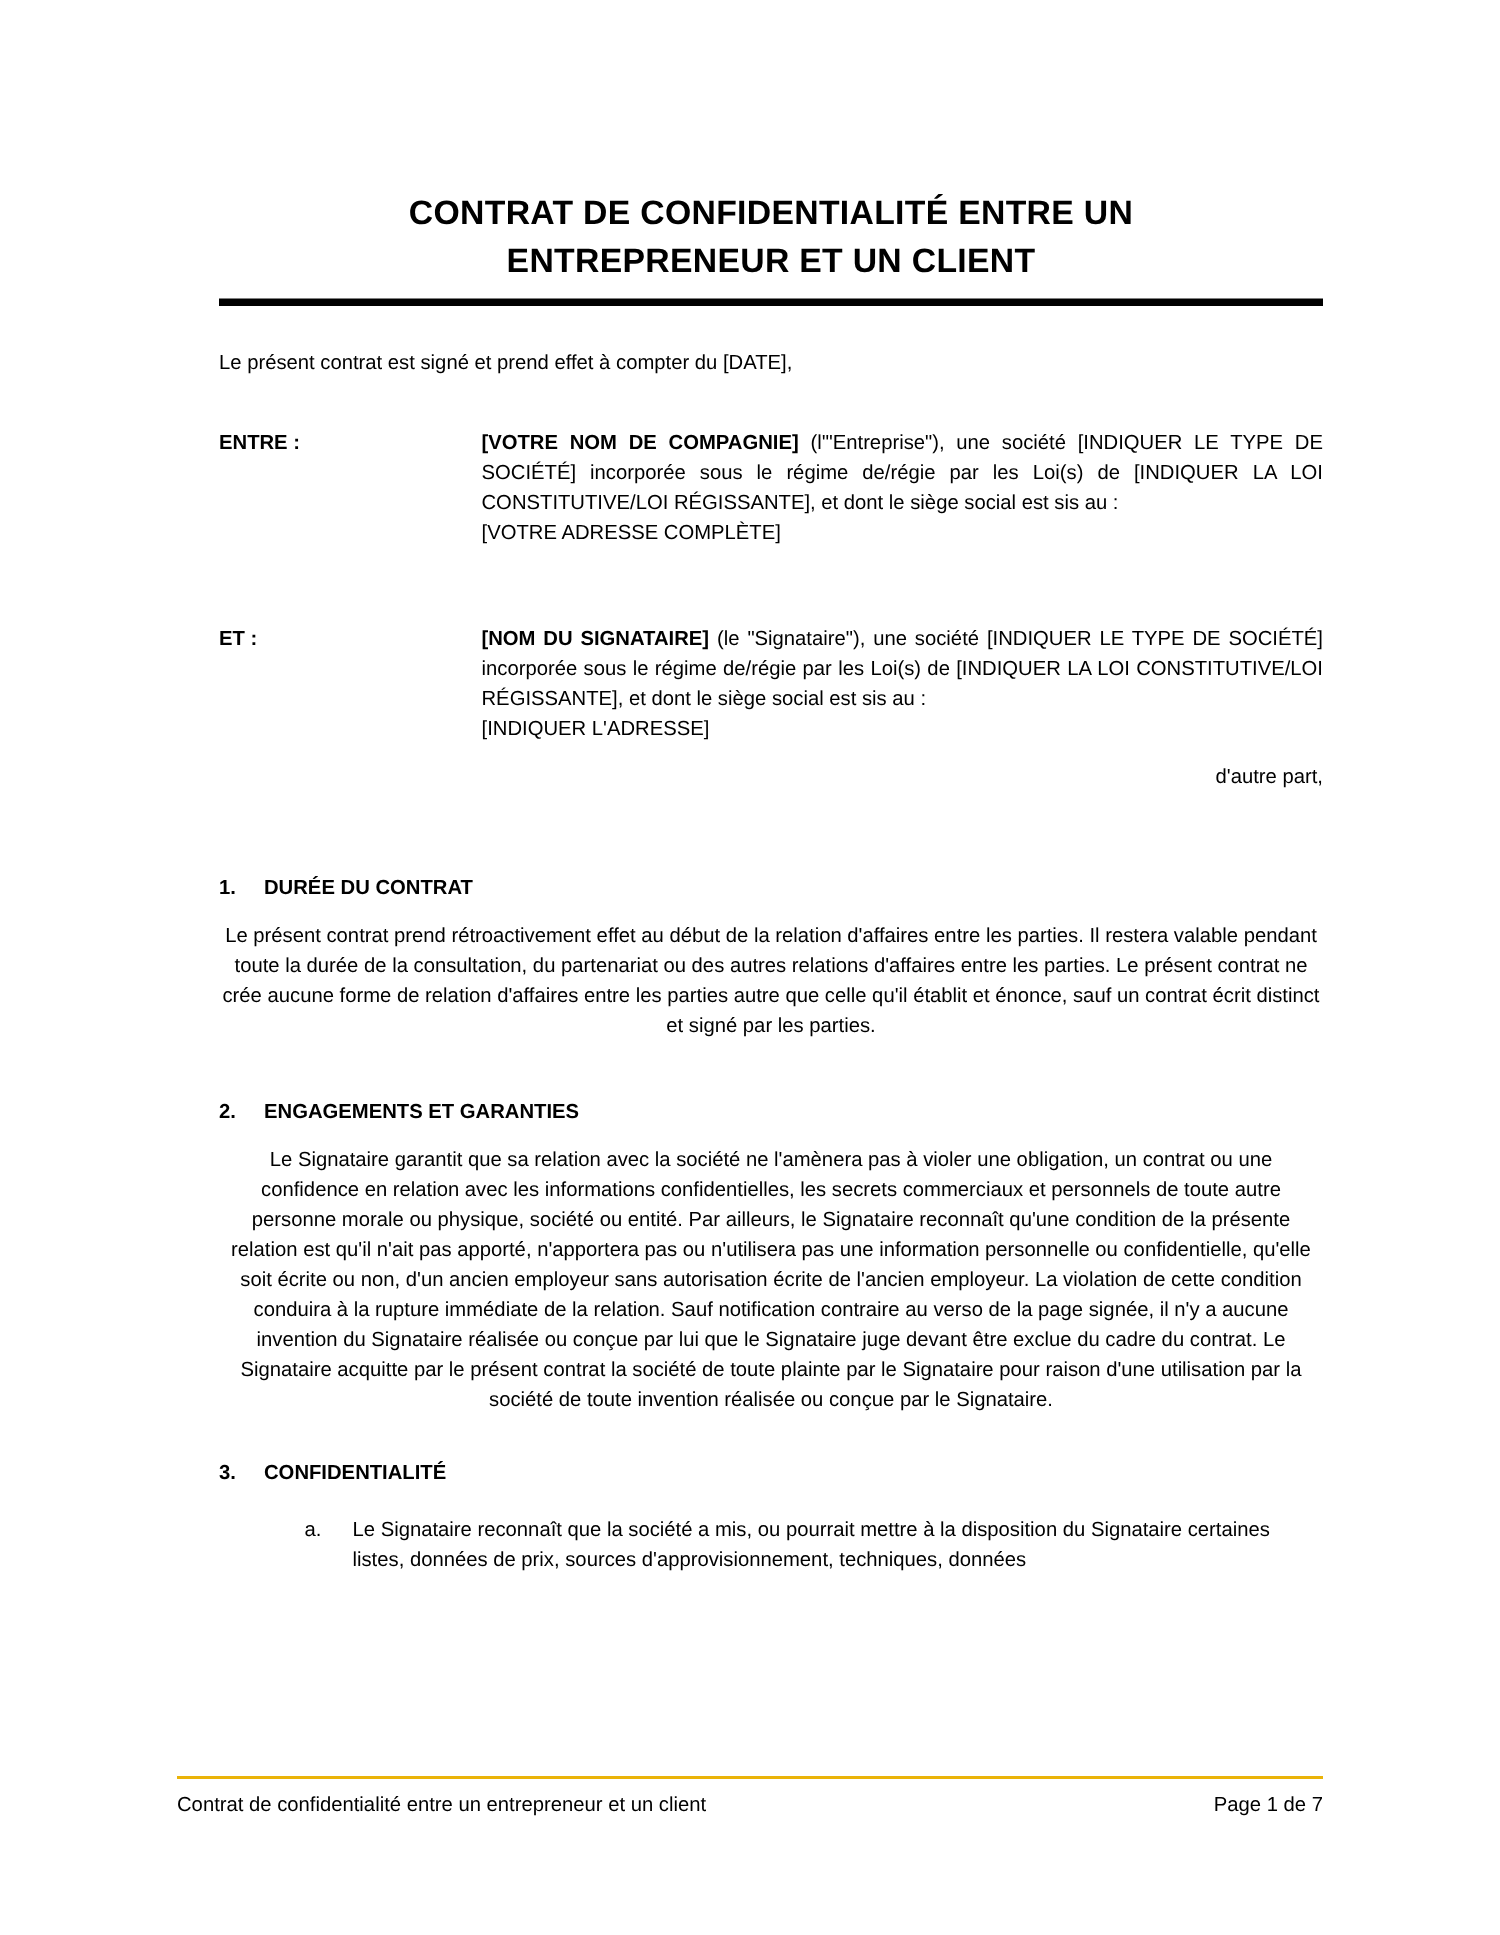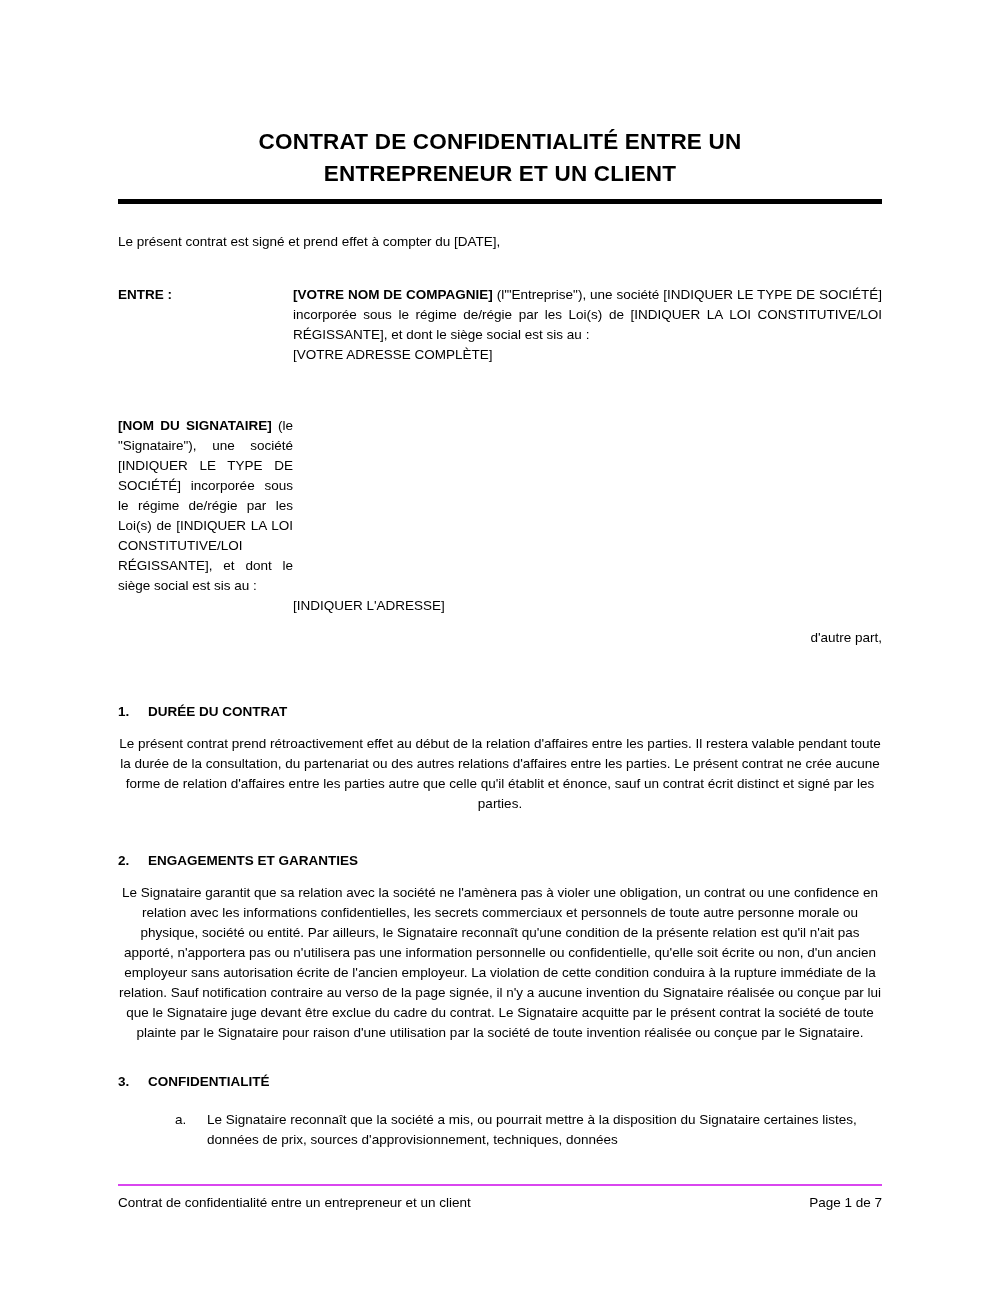--- a/index.html
+++ b/index.html
@@ -11,20 +11,21 @@
     position: relative;
     width: 1000px;
     height: 1290px;
     background: #ffffff;
     color: #000000;
     font-family: "Liberation Sans", "DejaVu Sans", sans-serif;
     font-size: 13.5px;
     line-height: 20px;
     box-sizing: border-box;
     overflow: hidden;
+    padding-left: 28px;
   }
   .content {
     padding: 126px 118px 0 118px;
   }
   .doc-title {
     text-align: center;
     font-weight: bold;
     font-size: 22.5px;
     line-height: 32px;
     letter-spacing: 0.2px;
@@ -75,21 +76,21 @@
   .list-marker {
     width: 32px;
     flex-shrink: 0;
   }
   .list-text { flex: 1; }
   .footer {
     position: absolute;
     left: 118px;
     right: 118px;
     top: 1184px;
-    border-top: 2px solid #d946ef;
+    border-top: 2px solid #eab308;
     padding-top: 7px;
     display: flex;
     justify-content: space-between;
   }
 </style>
 </head>
 <body>
 
 <div class="page">
   <div class="content">
@@ -105,20 +106,21 @@
     <div class="party-block">
       <div class="party-row">
         <div class="party-label">ENTRE :</div>
         <div class="party-desc"><span class="bold">[VOTRE NOM DE COMPAGNIE]</span><span> (l'"Entreprise"), une société [INDIQUER LE TYPE DE SOCIÉTÉ] incorporée sous le régime de/régie par les Loi(s) de [INDIQUER LA LOI CONSTITUTIVE/LOI RÉGISSANTE], et dont le siège social est sis au :</span></div>
       </div>
       <div class="party-address">[VOTRE ADRESSE COMPLÈTE]</div>
     </div>
 
     <div class="party-block second">
       <div class="party-row">
+        <div class="party-label">ET :</div>
         <div class="party-desc"><span class="bold">[NOM DU SIGNATAIRE]</span><span> (le "Signataire"), une société [INDIQUER LE TYPE DE SOCIÉTÉ] incorporée sous le régime de/régie par les Loi(s) de [INDIQUER LA LOI CONSTITUTIVE/LOI RÉGISSANTE], et dont le siège social est sis au :</span></div>
       </div>
       <div class="party-address">[INDIQUER L'ADRESSE]</div>
       <div class="part-designation">d'autre part,</div>
     </div>
 
     <div class="section s1">
       <h2 class="section-heading">
         <span class="sec-num">1.</span>
         <span>DURÉE DU CONTRAT</span>

